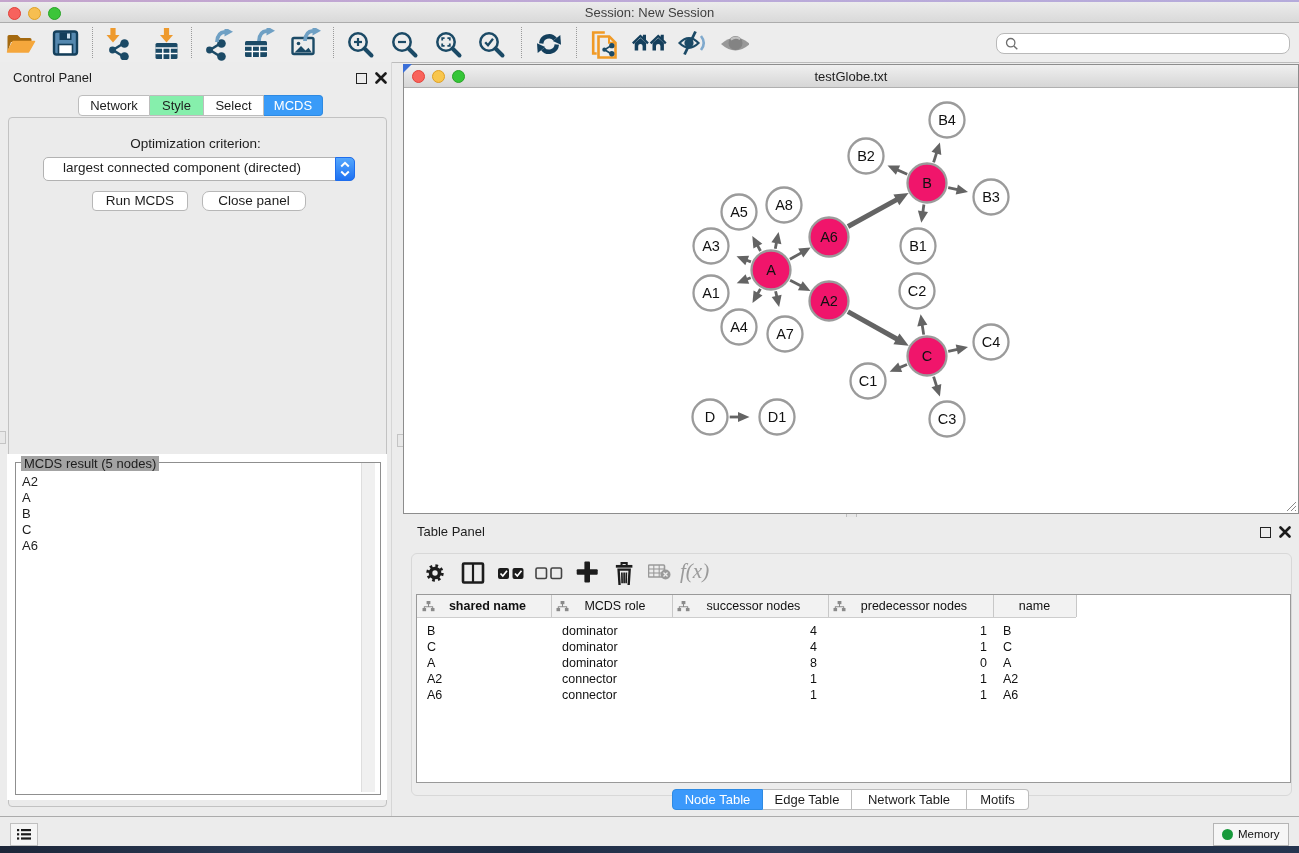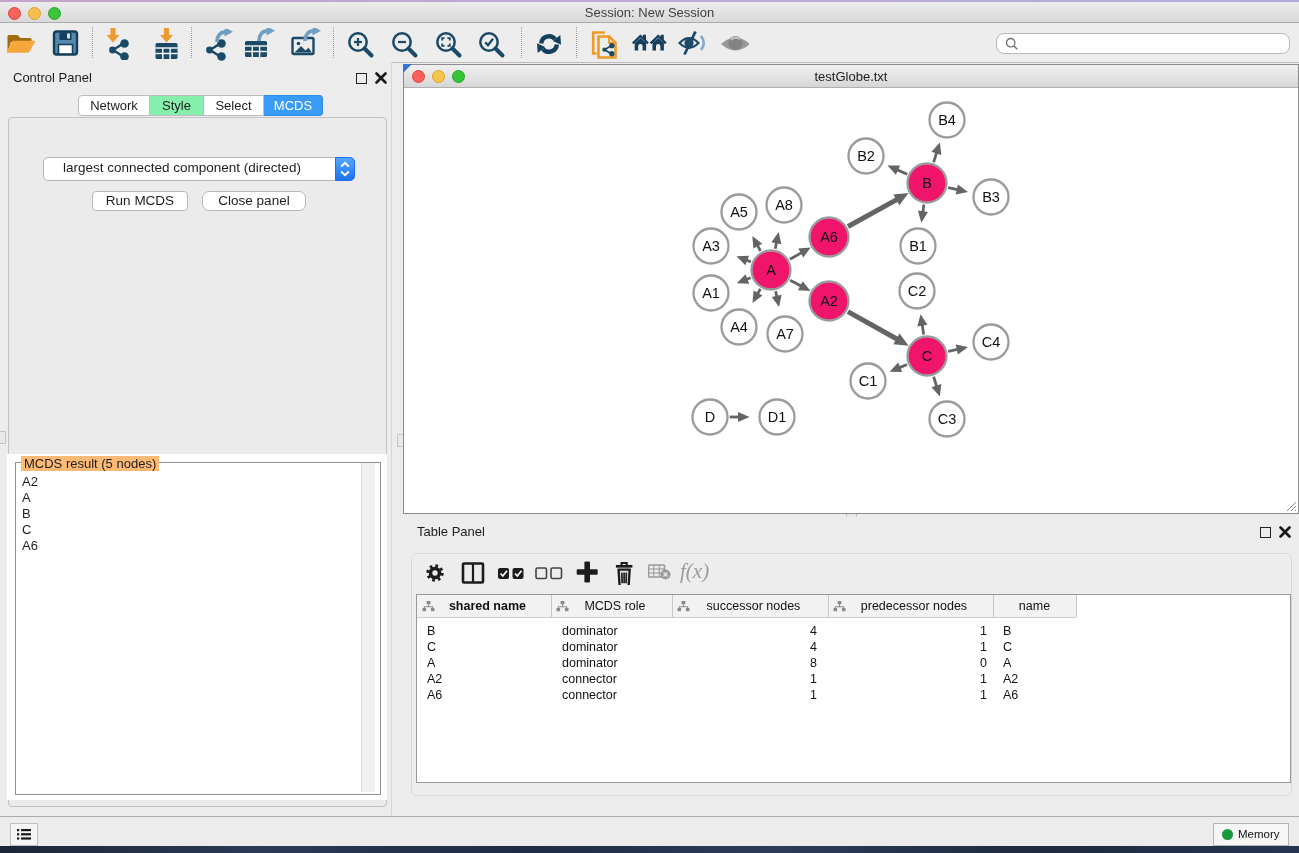--- a/index.html
+++ b/index.html
@@ -191,37 +191,38 @@
 
   <div class="abs" style="left:78px;top:33px;height:21px;display:flex;font-size:13px;">
     <div style="width:70px;background:#fff;border:1px solid #bdbdbd;border-radius:4px 0 0 4px;display:flex;align-items:center;justify-content:center;color:#1d1d1d;">Network</div>
     <div style="width:53px;background:#86efac;border:1px solid #bdbdbd;border-left:none;display:flex;align-items:center;justify-content:center;color:#1d1d1d;">Style</div>
     <div style="width:59px;background:#fff;border:1px solid #bdbdbd;border-left:none;display:flex;align-items:center;justify-content:center;color:#1d1d1d;">Select</div>
     <div style="width:58px;background:#399bf8;border:1px solid #2e8ae2;border-left:none;border-radius:0 4px 4px 0;display:flex;align-items:center;justify-content:center;color:#fff;">MCDS</div>
   </div>
 
   <div class="abs" style="left:8px;top:55px;width:377px;height:688px;background:#ebebeb;border:1px solid #c2c2c2;border-radius:4px;"></div>
 
+  <div class="abs" style="left:0;top:74px;width:391px;text-align:center;font-size:13.5px;color:#1d1d1d;">Optimization criterion:</div>
 
   <div class="abs" style="left:43px;top:95px;width:310px;height:22px;background:#fff;border:1px solid #b2b2b2;border-radius:5px;">
     <div class="abs" style="left:11px;top:2px;font-size:13.5px;color:#1d1d1d;margin-left:8px;">largest connected component (directed)</div>
     <div class="abs" style="right:-1px;top:-1px;width:18px;height:22px;border-radius:0 5px 5px 0;background:linear-gradient(#54a7fd,#1e71f2);border:1px solid #1e6ded;">
       <svg width="18" height="22" viewBox="0 0 18 22">
           <path d="M5.2 8.4 L9 4.8 L12.8 8.4" stroke="#fff" stroke-width="2" fill="none"></path>
           <path d="M5.2 13.6 L9 17.2 L12.8 13.6" stroke="#fff" stroke-width="2" fill="none"></path>
         </svg>
     </div>
   </div>
 
   <div class="abs" style="left:92px;top:129px;width:94px;height:18px;background:#fff;border:1px solid #b7b7b7;border-radius:4px;text-align:center;font-size:13.5px;color:#1d1d1d;line-height:18px;">Run MCDS</div>
   <div class="abs" style="left:202px;top:129px;width:102px;height:18px;background:#fff;border:1px solid #b7b7b7;border-radius:7px;text-align:center;font-size:13.5px;color:#1d1d1d;line-height:18px;">Close panel</div>
 
   <div class="abs" style="left:7px;top:392px;width:380px;height:346px;background:#fff;">
     <div class="abs" style="left:8px;top:8px;width:364px;height:331px;border:1px solid #8f8f8f;"></div>
-    <div class="abs" style="left:14px;top:2px;background:#fdba74;padding:0 3px;font-size:13px;color:#1d1d1d;">MCDS result (5 nodes)</div>
+    <div class="abs" style="left:14px;top:2px;background:#a3a3a3;padding:0 3px;font-size:13px;color:#1d1d1d;">MCDS result (5 nodes)</div>
     <div class="abs" style="left:354px;top:9px;width:13px;height:329px;background:#f0f0f0;border-left:1px solid #dedede;"></div>
     <div class="abs" style="left:15px;top:20px;font-size:13px;color:#1d1d1d;line-height:16px;">A2<br>A<br>B<br>C<br>A6</div>
   </div>
 </div>
 
 <div class="abs" style="left:397px;top:434px;width:6px;height:11px;background:#e8e8e8;border:1px solid #c4c4c4;"></div>
 <div class="abs" style="left:0px;top:431px;width:5px;height:11px;background:#e8e8e8;border:1px solid #c4c4c4;border-left:none;"></div>
 <div class="abs" style="left:846px;top:512px;width:9px;height:7px;background:#e8e8e8;border:1px solid #c0c0c0;"></div>
 
 <div id="netwin" class="abs" style="left:403px;top:64px;width:894px;height:448px;border:1px solid #8d8d8d;background:#fff;">
@@ -457,20 +458,26 @@
         <div class="abs" style="left:500px;top:48px;width:70px;text-align:right;">1</div>
         <div class="abs" style="left:586px;top:48px;">A2</div>
         <div class="abs" style="left:10px;top:64px;">A6</div>
         <div class="abs" style="left:145px;top:64px;">connector</div>
         <div class="abs" style="left:330px;top:64px;width:70px;text-align:right;">1</div>
         <div class="abs" style="left:500px;top:64px;width:70px;text-align:right;">1</div>
         <div class="abs" style="left:586px;top:64px;">A6</div>
       </div>
   </div>
 
+  <div class="abs" style="left:269px;top:272px;height:21px;display:flex;font-size:13px;">
+    <div style="width:89px;background:#3b99fb;border:1px solid #2e8ae2;border-radius:4px 0 0 4px;display:flex;align-items:center;justify-content:center;color:#fff;">Node Table</div>
+    <div style="width:88px;background:#fff;border:1px solid #bdbdbd;border-left:none;display:flex;align-items:center;justify-content:center;color:#1d1d1d;">Edge Table</div>
+    <div style="width:114px;background:#fff;border:1px solid #bdbdbd;border-left:none;display:flex;align-items:center;justify-content:center;color:#1d1d1d;">Network Table</div>
+    <div style="width:61px;background:#fff;border:1px solid #bdbdbd;border-left:none;border-radius:0 4px 4px 0;display:flex;align-items:center;justify-content:center;color:#1d1d1d;">Motifs</div>
+  </div>
 </div>
 
 <div class="abs" style="left:0;top:816px;width:1299px;height:32px;background:#ececec;border-top:1px solid #ababab;">
   <div class="abs" style="left:10px;top:6px;width:26px;height:21px;background:#f5f5f5;border:1px solid #c0c0c0;">
     <svg width="26" height="21" viewBox="0 0 26 21">
         <g fill="#1a1a1a">
           <rect x="6" y="5" width="2.2" height="2.2"></rect>
           <rect x="10" y="5" width="10" height="2.2"></rect>
           <rect x="6" y="9.2" width="2.2" height="2.2"></rect>
           <rect x="10" y="9.2" width="10" height="2.2"></rect>

